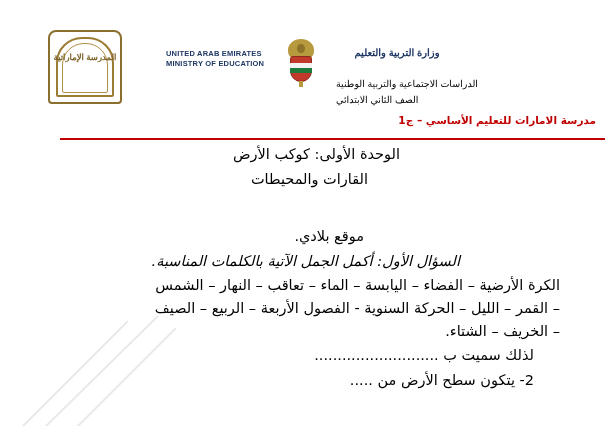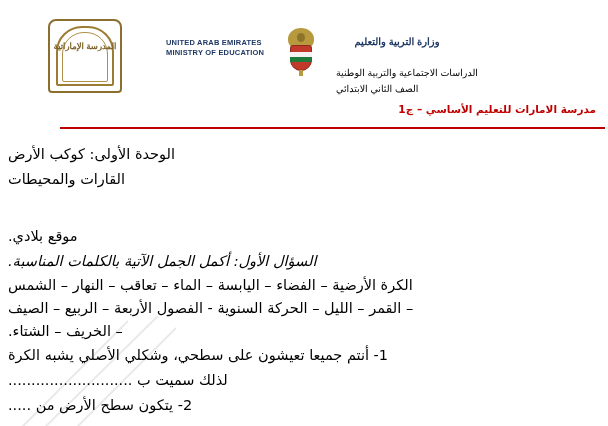--- a/index.html
+++ b/index.html
@@ -12,21 +12,21 @@
     width: 608px;
     height: 426px;
     background: #ffffff;
     overflow: hidden;
     font-family: "Liberation Sans", sans-serif;
   }
 
   
   .header {
     position: absolute;
-    top: 5px; left: 0;
+    top: 16px; left: 0;
     width: 608px;
     height: 118px;
   }
 
   
   .school-logo {
     position: absolute;
     left: 48px;
     top: 14px;
     width: 74px;
@@ -188,21 +188,21 @@
     background: #c00000;
   }
 
   
   .body-text {
     position: absolute;
     left: 8px;
     top: 142px;
     width: 592px;
     direction: rtl;
-    text-align: left;
+    text-align: right;
     color: #000000;
     font-family: "DejaVu Sans", sans-serif;
   }
   .line {
     font-size: 14.5px;
     line-height: 25px;
     padding-right: 12px;
   }
   .line.indent1 { padding-right: 200px; }
   .line.indent2 { padding-right: 232px; }
@@ -266,21 +266,20 @@
   </div>
 
   <div class="body-text">
     <div class="line indent1">الوحدة الأولى: كوكب الأرض</div>
     <div class="line indent2">القارات والمحيطات</div>
     <div class="line indent3">موقع بلادي.</div>
     <div class="line indent4">السؤال الأول: أكمل الجمل الآتية بالكلمات المناسبة.</div>
     <div class="line q small-gap">الكرة الأرضية – الفضاء – اليابسة – الماء – تعاقب – النهار – الشمس</div>
     <div class="line q small-gap">– القمر – الليل – الحركة السنوية -  الفصول الأربعة – الربيع – الصيف</div>
     <div class="line q small-gap">– الخريف – الشتاء.</div>
-    <div class="line sub">1-  أنتم جميعا تعيشون على سطحي، وشكلي الأصلي يشبه الكرة</div>
     <div class="line sub">لذلك سميت ب ...........................</div>
     <div class="line cut">2-  يتكون سطح الأرض من .....</div>
   </div>
 
   <div class="watermark">
     <svg width="170" height="120" viewBox="0 0 170 120">
       <g stroke="#333" stroke-width="2" fill="none">
         <line x1="10" y1="115" x2="120" y2="5"></line>
         <line x1="30" y1="118" x2="150" y2="0"></line>
         <line x1="60" y1="120" x2="168" y2="12"></line>

